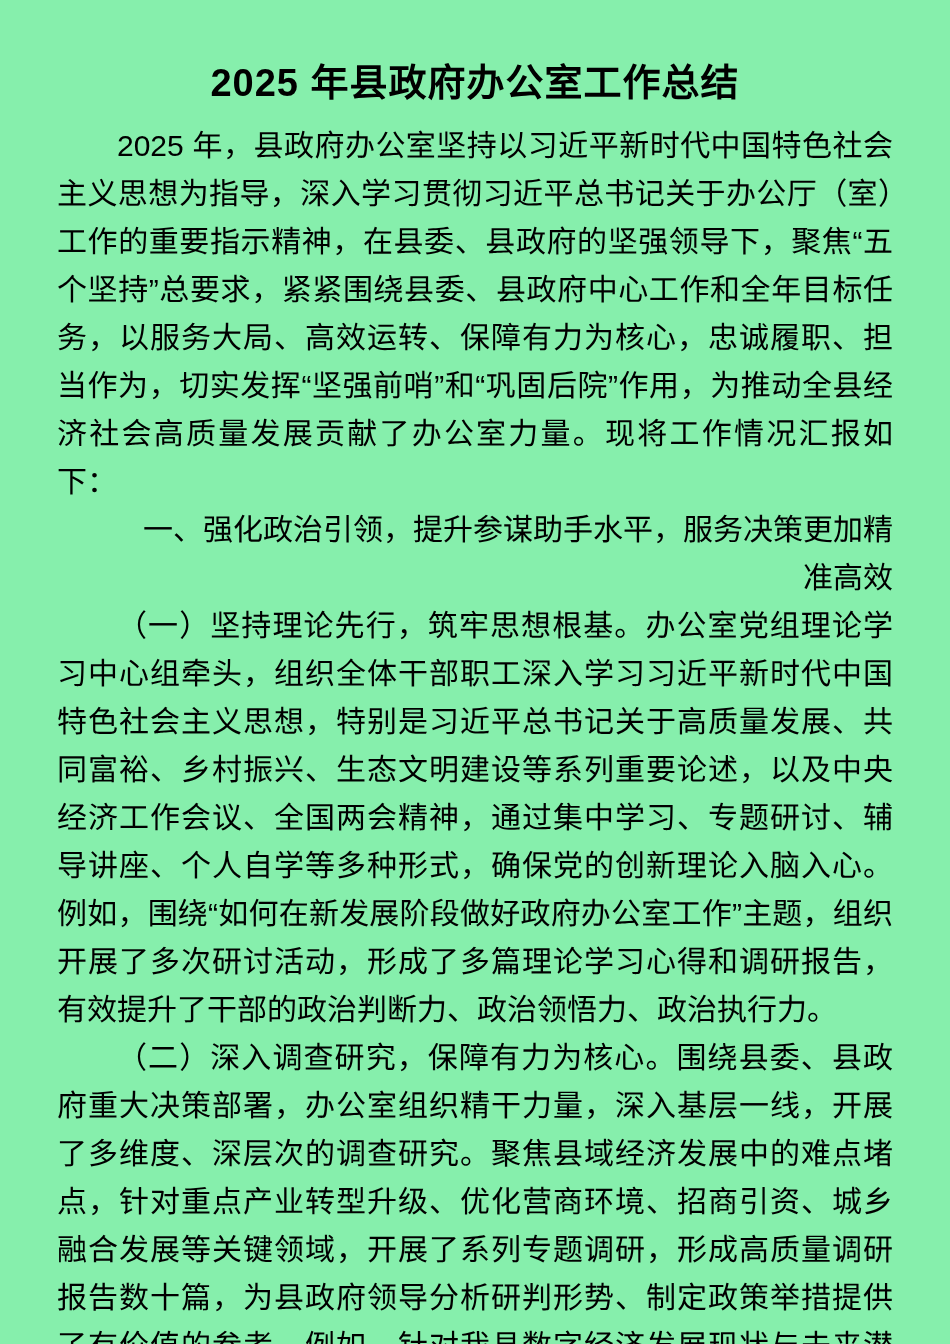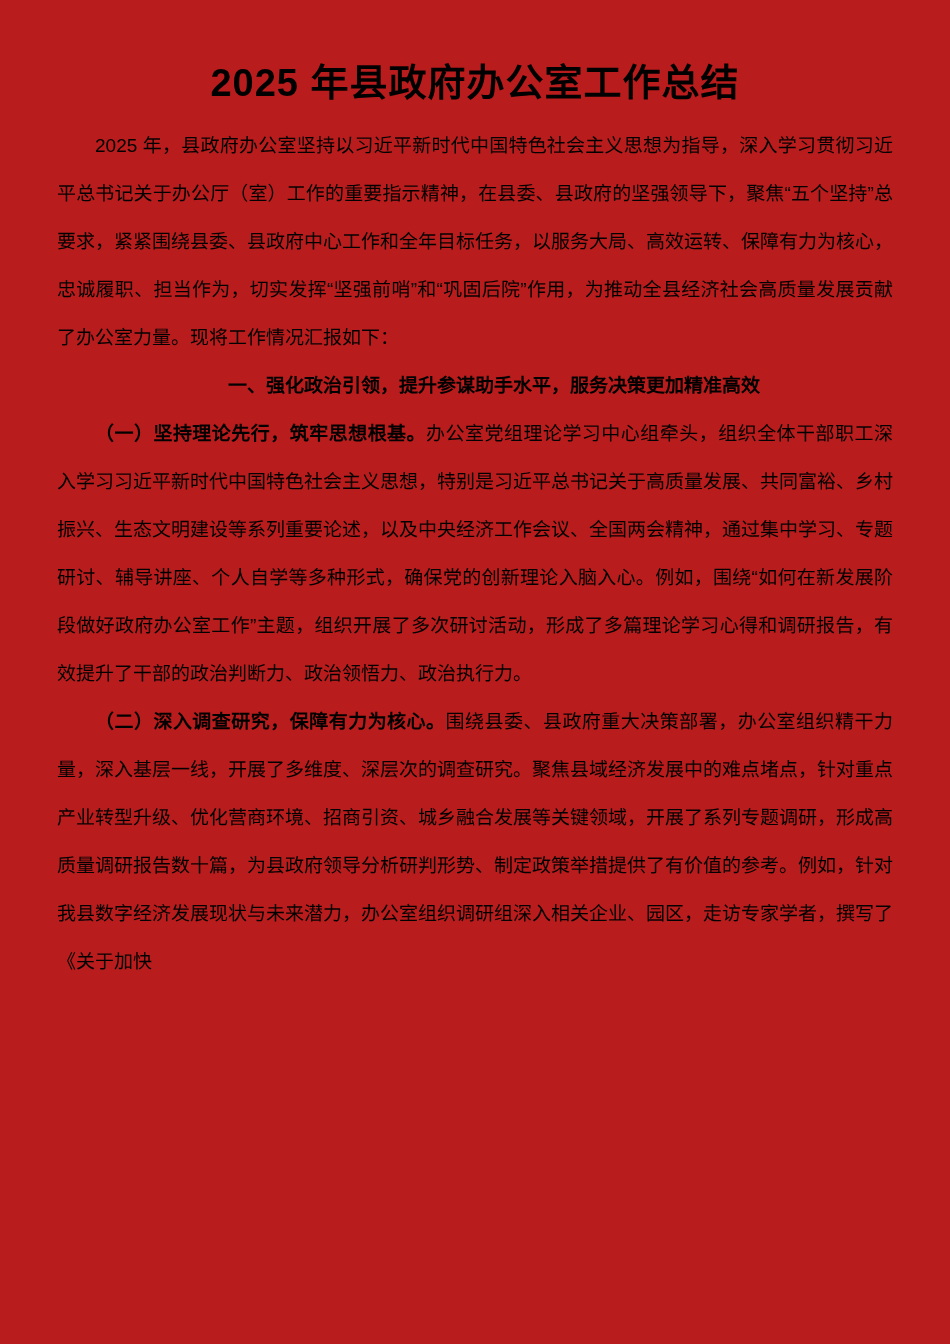--- a/index.html
+++ b/index.html
@@ -4,53 +4,53 @@
 <style>
   html, body {
     margin: 0;
     padding: 0;
     background: #ffffff;
   }
   .page {
     position: relative;
     width: 950px;
     height: 1344px;
-    background: #b91c1c;
+    background: #86efac;
     overflow: hidden;
     font-family: "Liberation Sans", "DejaVu Sans", sans-serif;
     color: #000000;
     box-sizing: border-box;
   }
   .content {
     padding: 0 57px;
   }
   .doc-title {
     margin: 0 0 10px 0;
     padding-top: 54px;
     font-size: 38px;
     line-height: 58px;
     font-weight: 700;
     text-align: center;
     letter-spacing: 1px;
   }
   p.para {
     margin: 0;
-    font-size: 19px;
+    font-size: 30px;
     line-height: 48px;
     text-align: justify;
     text-justify: inter-ideograph;
     text-indent: 2em;
     word-break: break-all;
   }
   p.para.heading {
-    font-weight: 700;
-    text-align: center;
+    font-weight: 400;
+    text-align: right;
   }
   p.para b {
-    font-weight: 700;
+    font-weight: 400;
     margin-top: 12px;
   }
 </style>
 </head>
 <body>
 
 <div class="page">
   <div class="content">
     <h1 class="doc-title">2025 年县政府办公室工作总结</h1>
     <div>

